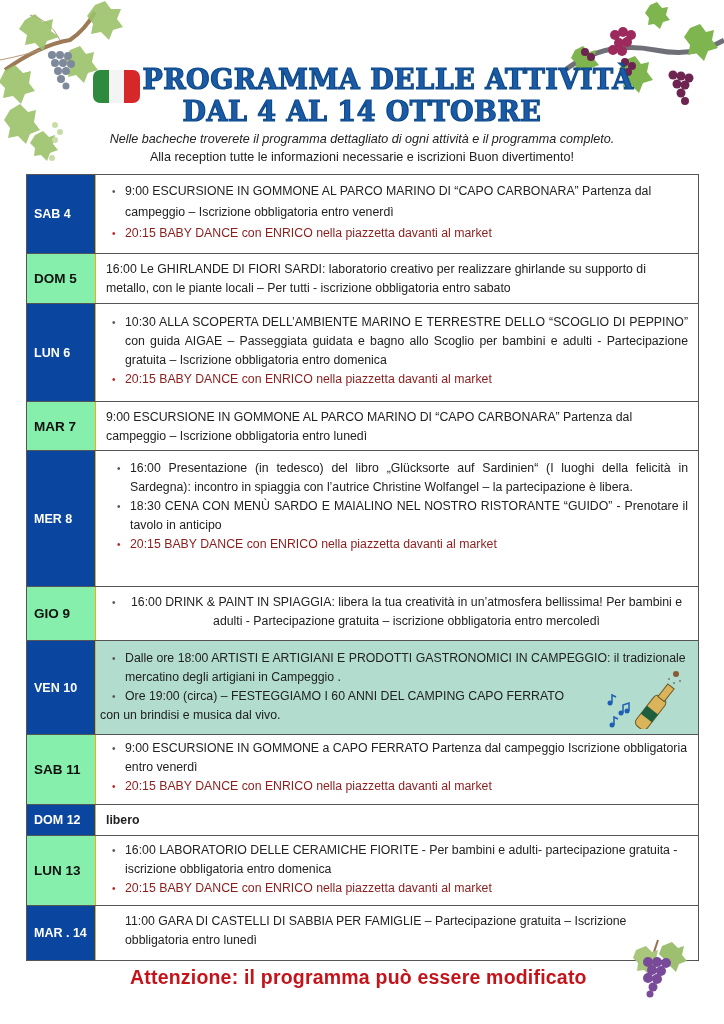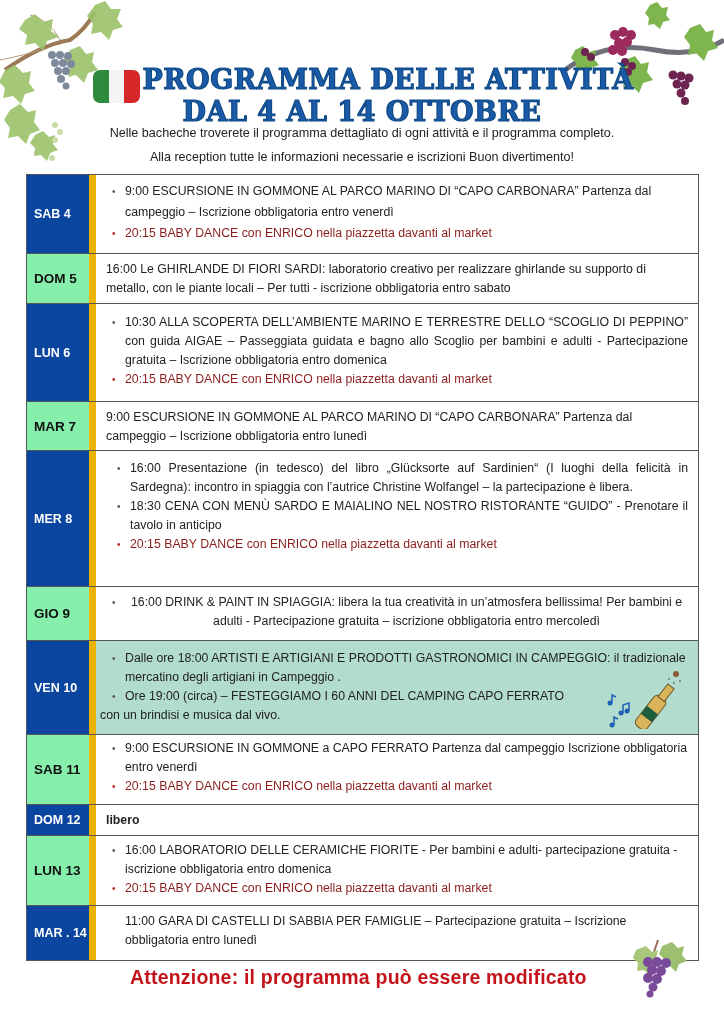--- a/index.html
+++ b/index.html
@@ -16,27 +16,27 @@
   
   .flag { position: absolute; left: 93px; top: 70px; width: 47px; height: 33px; border-radius: 7px; overflow: hidden; display: flex; }
   .flag span { flex: 1; }
   .flag .g { background: #2e8b3e; }
   .flag .w { background: #f4f4f4; }
   .flag .r { background: #d62828; }
   .title { position: absolute; left: 0; width: 724px; text-align: center; font-family: "DejaVu Serif", "Liberation Serif", serif; font-weight: bold; color: #1a5aa6; letter-spacing: 0.5px; -webkit-text-stroke: 1.2px #0f4a88; }
   .title-1 { top: 64px; font-size: 27px; padding-left: 52px; }
   .title-2 { top: 96px; font-size: 27px; }
   .intro { position: absolute; left: 0; width: 724px; text-align: center; font-size: 12.6px; color: #222; line-height: 18px; }
-  .intro-1 { top: 124px; }
+  .intro-1 { top: 130px; font-style: italic; }
   .intro-2 { top: 148px; }
 
   
   .schedule { position: absolute; left: 26px; top: 174px; width: 673px; border: 1px solid #555; border-bottom: none; }
   .row { display: flex; border-bottom: 1px solid #555; }
-  .day { width: 69px; flex: none; display: flex; align-items: center; padding-left: 7px; font-weight: bold; font-size: 12.5px; border-right: 7px solid #eab308; }
+  .day { width: 69px; flex: none; display: flex; align-items: center; padding-left: 7px; font-weight: bold; font-size: 12.5px; border-right: 1px solid #eab308; }
   .day.blue { background: #0a46a0; color: #ffffff; }
   .day.white { background: #86efac; color: #111; font-size: 13.5px; }
   .cell { flex: 1; padding: 4px 10px 4px 10px; font-size: 12.3px; line-height: 19px; color: #222; position: relative; }
   .cell.green { background: #b2dccd; }
   .cell ul { list-style: none; }
   .cell li { position: relative; padding-left: 19px; }
   .cell li::before { content: "•"; position: absolute; left: 6px; top: 0; color: #555; font-size: 10px; }
   .cell li.red { color: #8b1d1d; }
   .cell li.red::before { color: #b22; }
   .cell .plain { display: block; }

